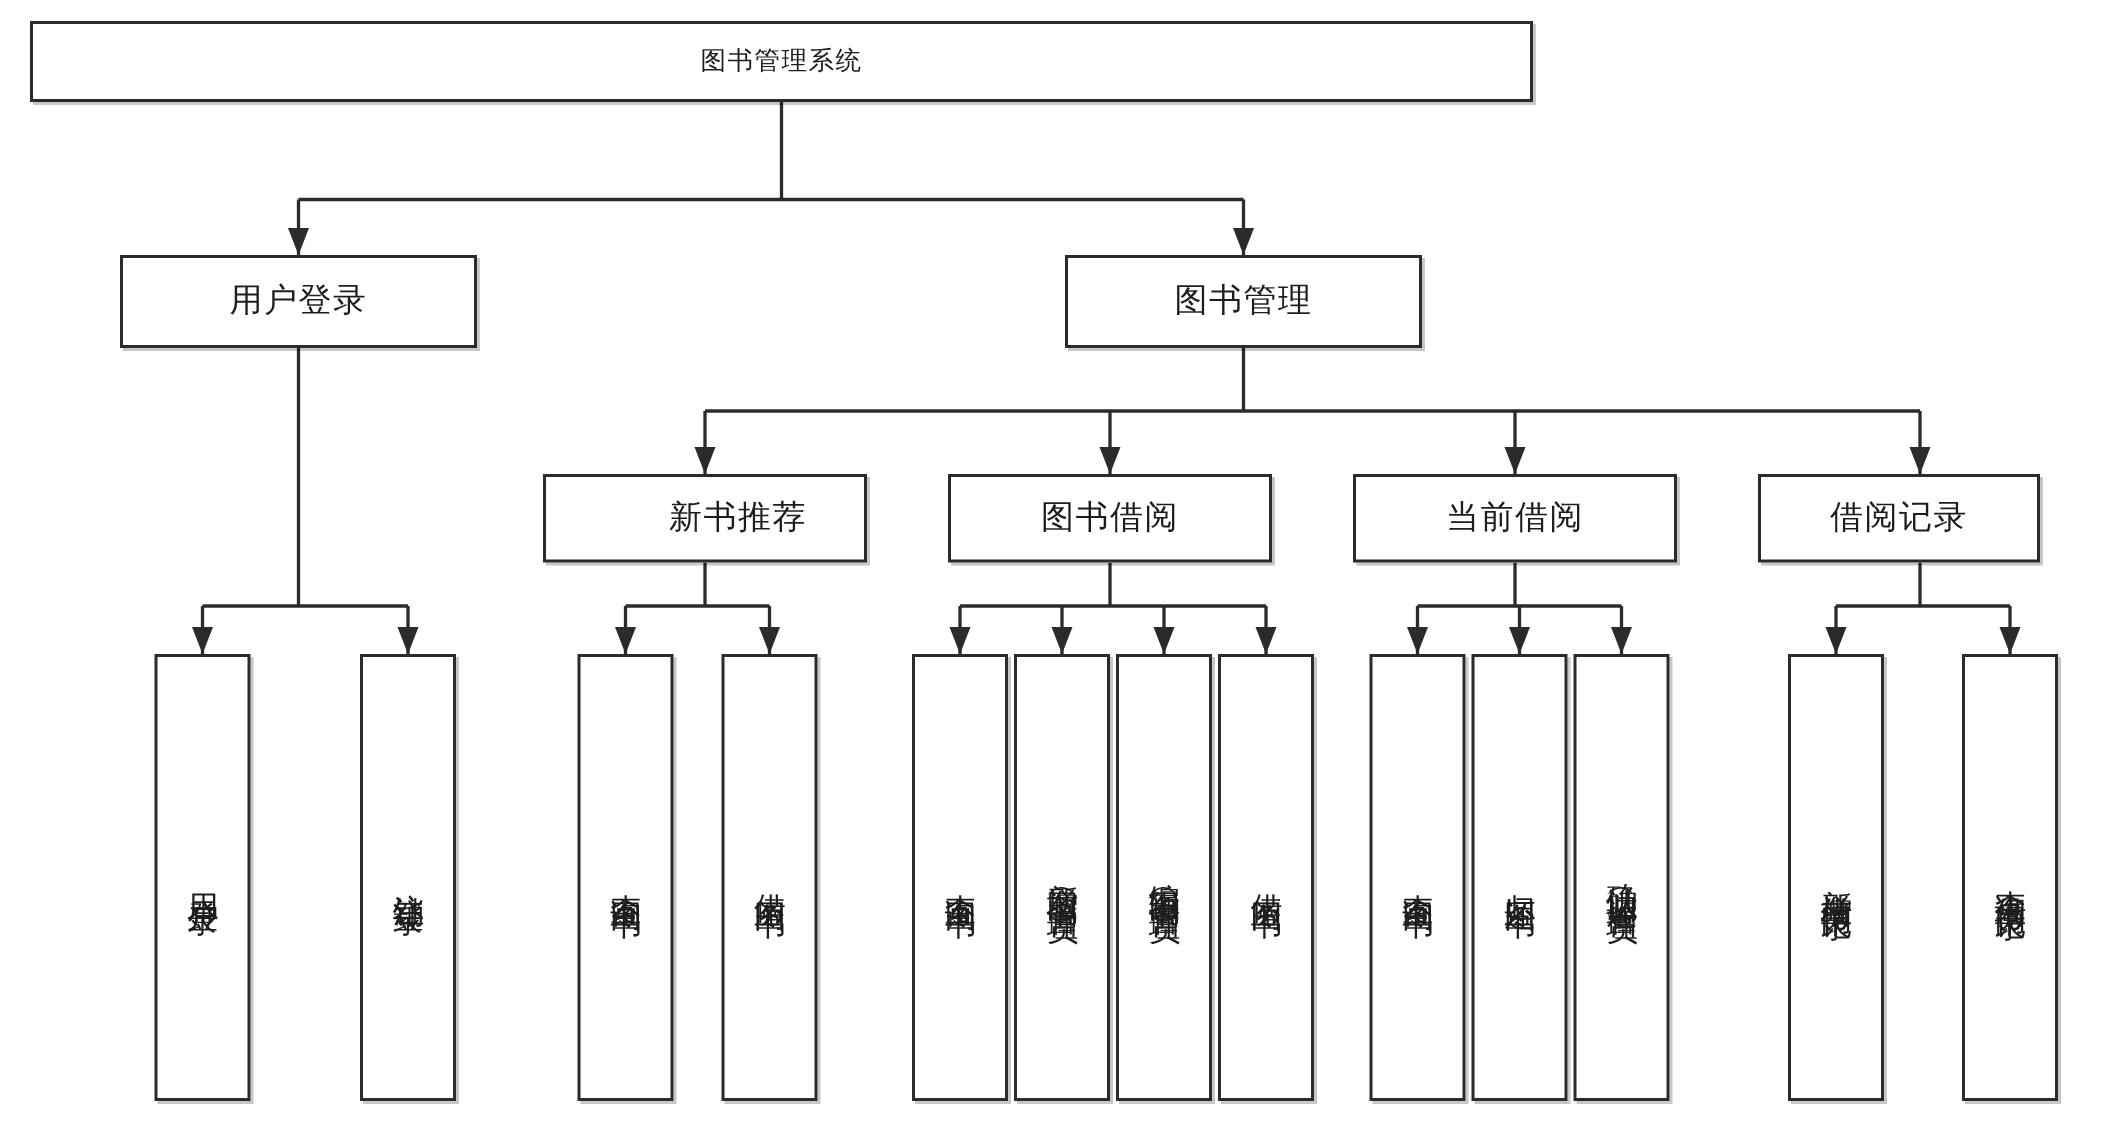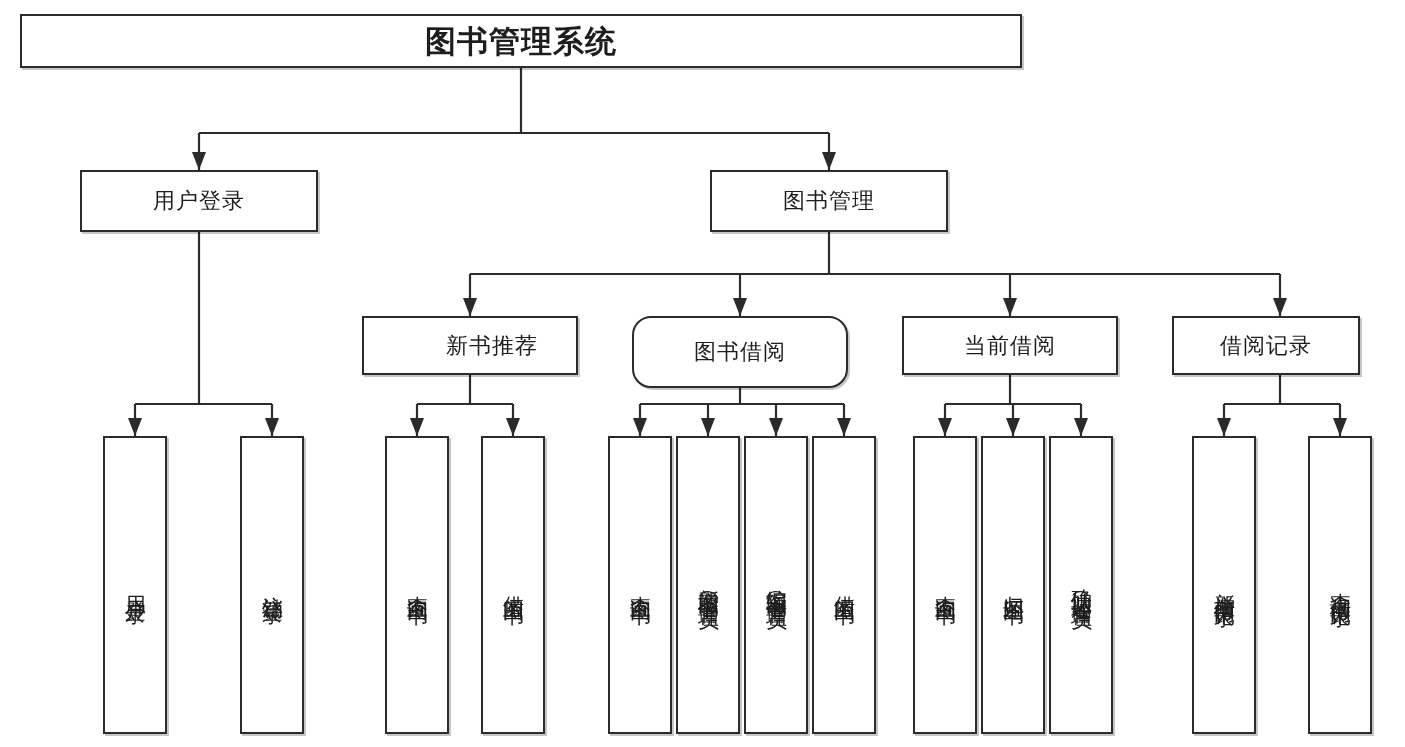--- a/index.html
+++ b/index.html
@@ -41,21 +41,21 @@
     text-align: center;
     white-space: nowrap;
     font-family: "DejaVu Sans", "Liberation Sans", sans-serif;
   }
   .node-box.vertical .node-label {
     writing-mode: vertical-rl;
     text-orientation: upright;
     letter-spacing: 3px;
     font-size: 21px;
   }
-  .node-box.root .node-label { font-size: 31px; font-weight: bold; }
+  .node-box.root .node-label { font-size: 17px; }
   .node-box.level2 .node-label { font-size: 22px; }
   .node-box.level3 .node-label { font-size: 22px; }
 
   #connector-layer {
     position: absolute;
     left: 0;
     top: 0;
     width: 1405px;
     height: 747px;
     pointer-events: none;
@@ -135,21 +135,21 @@
       </div>
       <div class="node-box level2" style="left: 80px; top: 170px; width: 238px; height: 62px;">
         <span class="node-label">用户登录</span>
       </div>
       <div class="node-box level2" style="left: 710px; top: 170px; width: 238px; height: 62px;">
         <span class="node-label">图书管理</span>
       </div>
       <div class="node-box level3" style="left: 362px; top: 316px; width: 216px; height: 59px; padding-left: 44px;">
         <span class="node-label">新书推荐</span>
       </div>
-      <div class="node-box level3" style="left: 632px; top: 316px; width: 216px; height: 72px; border-radius: 19px;">
+      <div class="node-box level3" style="left: 632px; top: 316px; width: 216px; height: 59px;">
         <span class="node-label">图书借阅</span>
       </div>
       <div class="node-box level3" style="left: 902px; top: 316px; width: 216px; height: 59px; align-items: center;">
         <span class="node-label">当前借阅</span>
       </div>
       <div class="node-box level3" style="left: 1172px; top: 316px; width: 188px; height: 59px;">
         <span class="node-label">借阅记录</span>
       </div>
       <div class="node-box level4 vertical" style="left: 103px; top: 436px; width: 64px; height: 298px;">
         <span class="node-label">用户登录</span>

